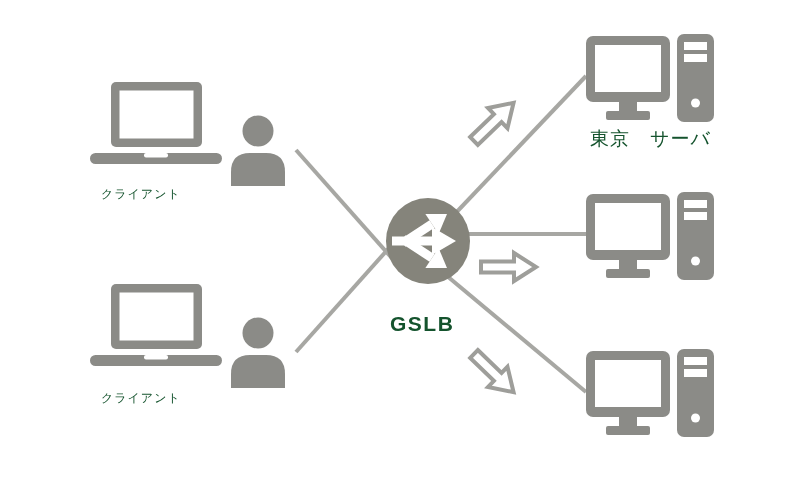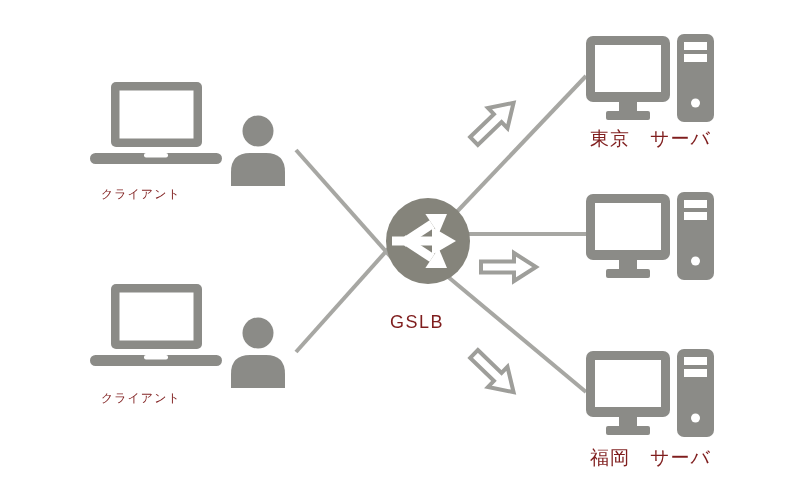--- a/index.html
+++ b/index.html
@@ -7,26 +7,26 @@
     position:relative;
     width:809px;height:500px;
     background:#ffffff;
     overflow:hidden;
     font-family:"Liberation Sans","DejaVu Sans",sans-serif;
   }
   .abs{position:absolute;}
   svg{display:block;}
   .lbl{
     position:absolute;
-    color:#7f1d1d;
+    color:#14532d;
     white-space:nowrap;
     letter-spacing:1px;
   }
   .lbl-client{font-size:12px;}
-  .lbl-gslb{font-size:18px;letter-spacing:1.5px;}
+  .lbl-gslb{font-size:21px;letter-spacing:1.5px;font-weight:bold;}
   .lbl-server{font-size:19px;}
   .icon-gray{fill:#8b8b87;}
   .icon-white{fill:#ffffff;}
   .connector{stroke:#a7a7a3;stroke-width:4;fill:none;}
   .hollow-arrow{fill:#ffffff;stroke:#9e9e9a;stroke-width:4;stroke-linejoin:miter;}
 </style>
 </head>
 <body>
 
 <div class="stage">
@@ -122,15 +122,14 @@
       <rect class="icon-gray" x="0" y="2" width="84" height="66" rx="7"></rect>
       <rect class="icon-white" x="9" y="11" width="66" height="47"></rect>
       <rect class="icon-gray" x="33" y="68" width="18" height="12"></rect>
       <rect class="icon-gray" x="20" y="77" width="44" height="9" rx="2"></rect>
       <rect class="icon-gray" x="91" y="0" width="37" height="88" rx="7"></rect>
       <rect class="icon-white" x="98" y="8" width="23" height="8"></rect>
       <rect class="icon-white" x="98" y="20" width="23" height="8"></rect>
       <circle class="icon-white" cx="109.5" cy="69" r="4.5"></circle>
     </svg>
   </div>
-  <div class="lbl lbl-server" style="left:590px;top:445px;">福岡　サーバ</div>
 
 </div>
 
 </body></html>

